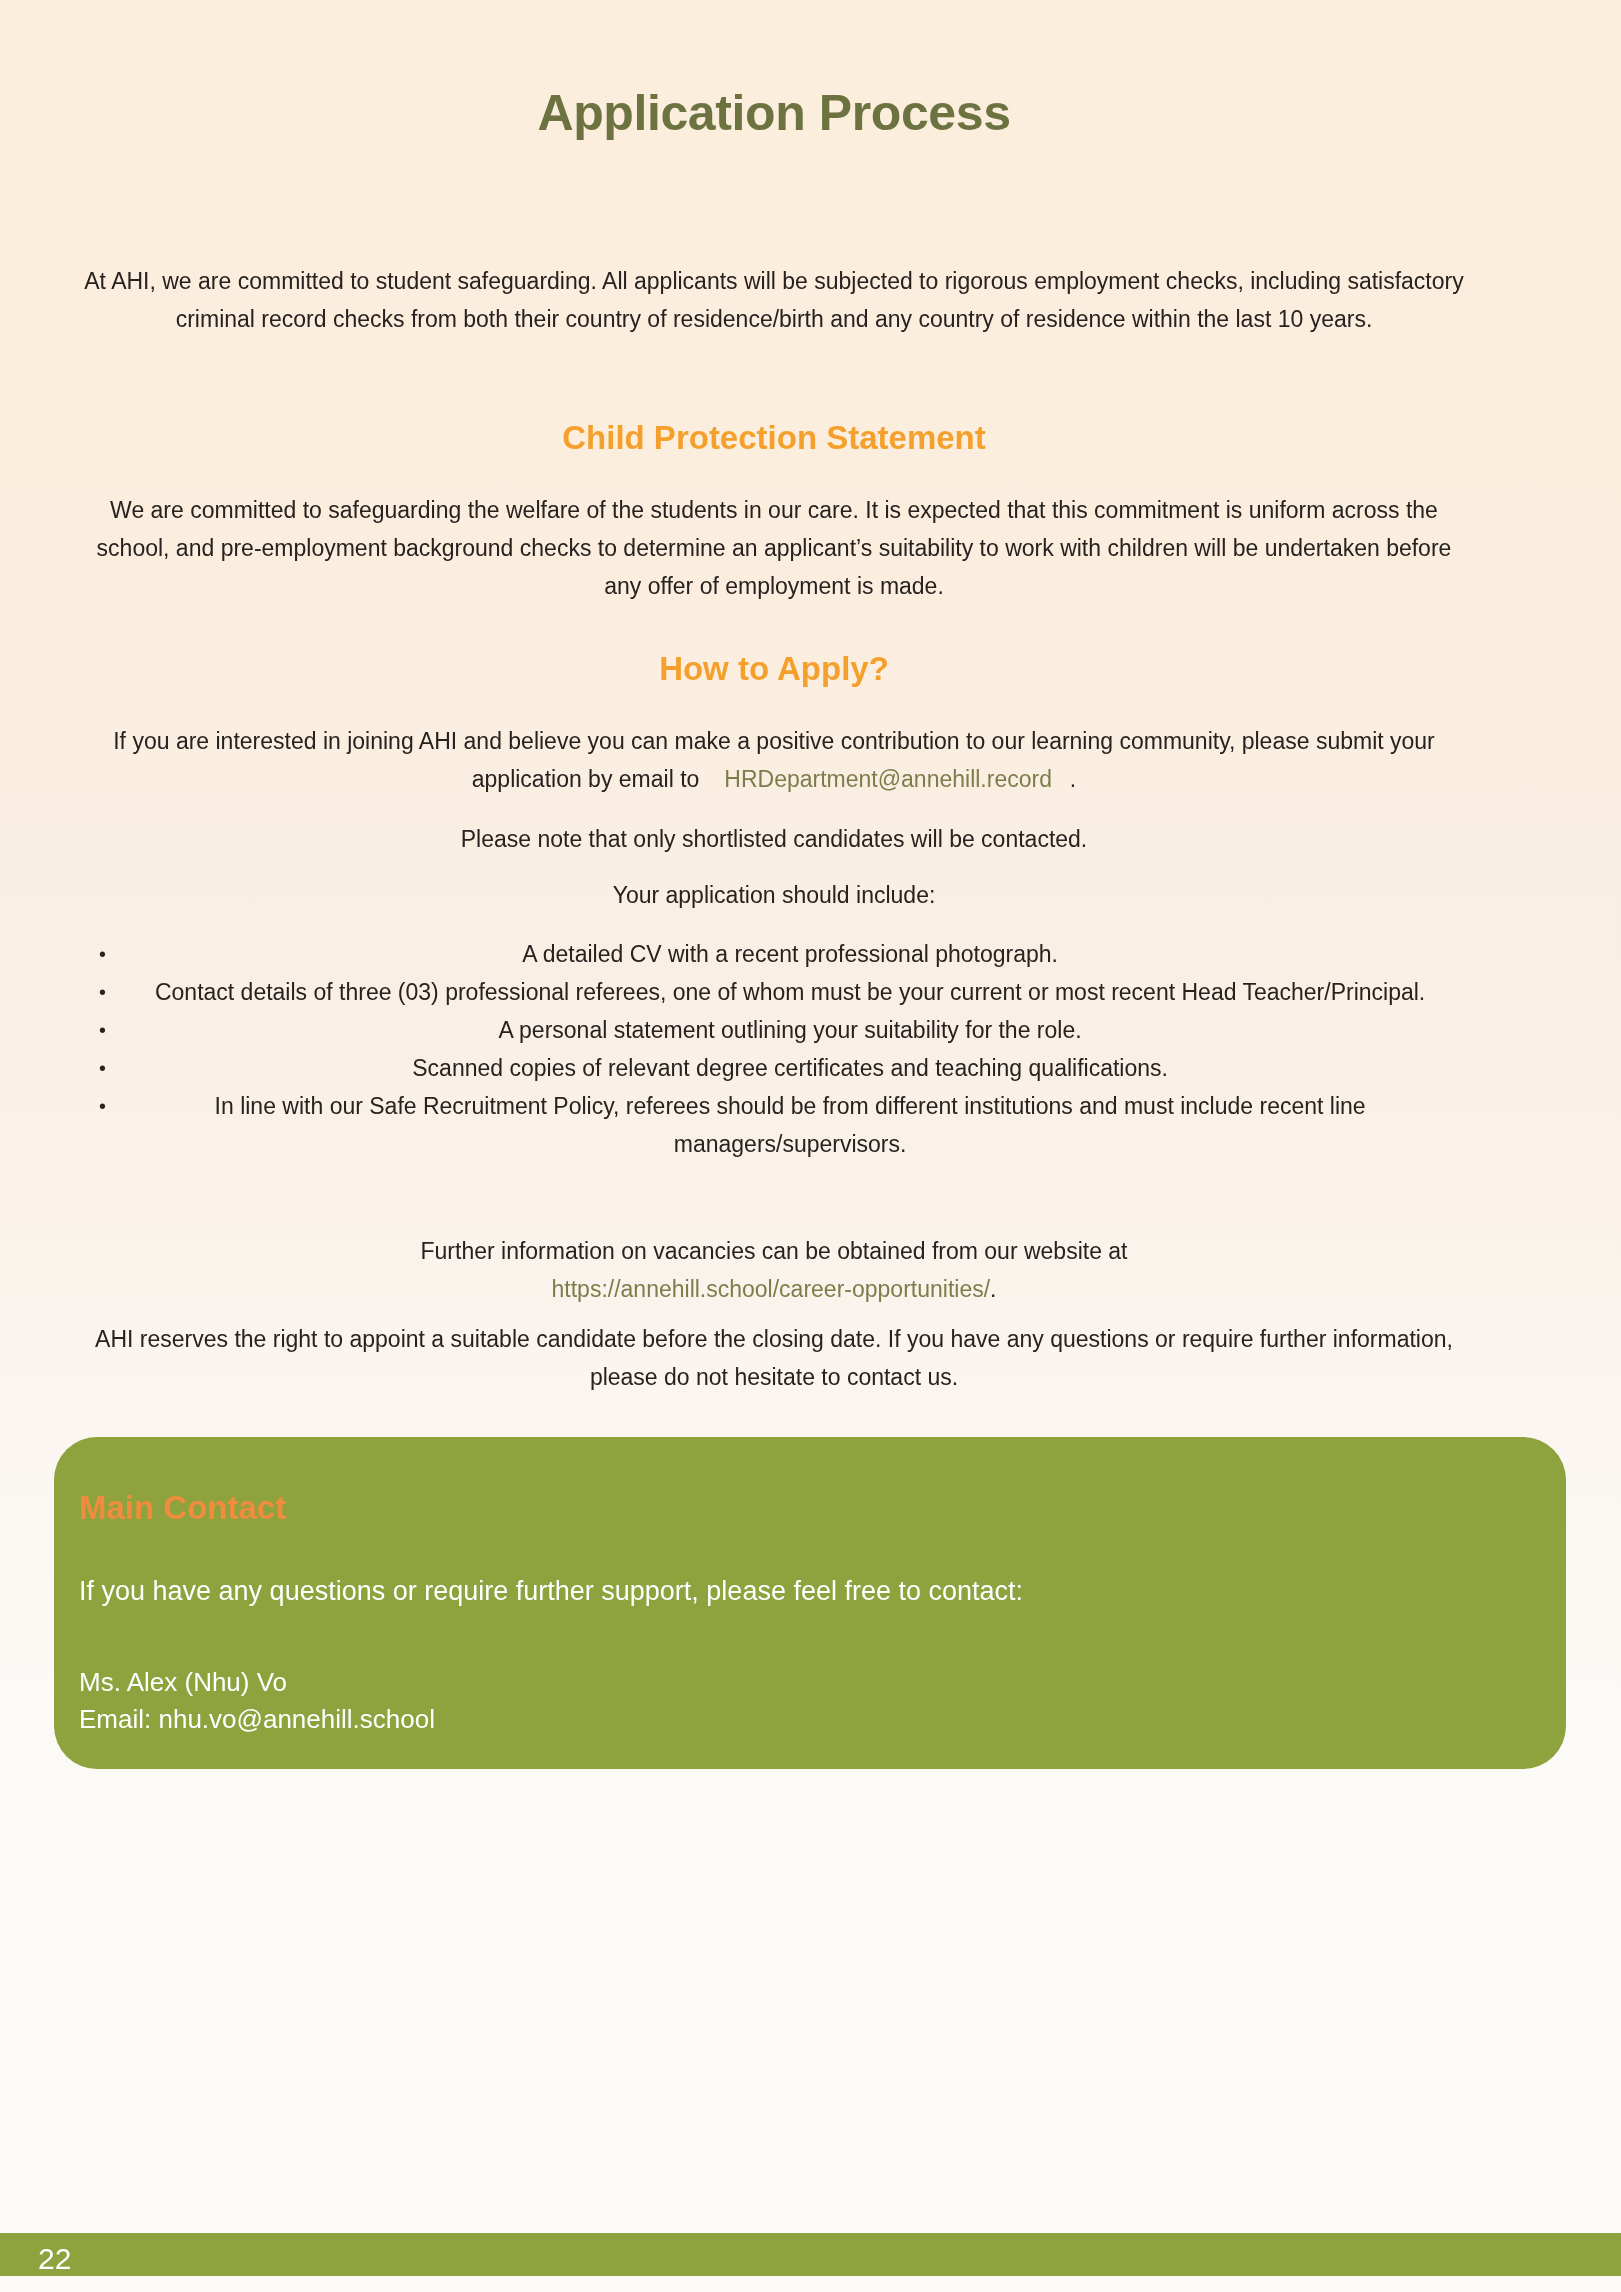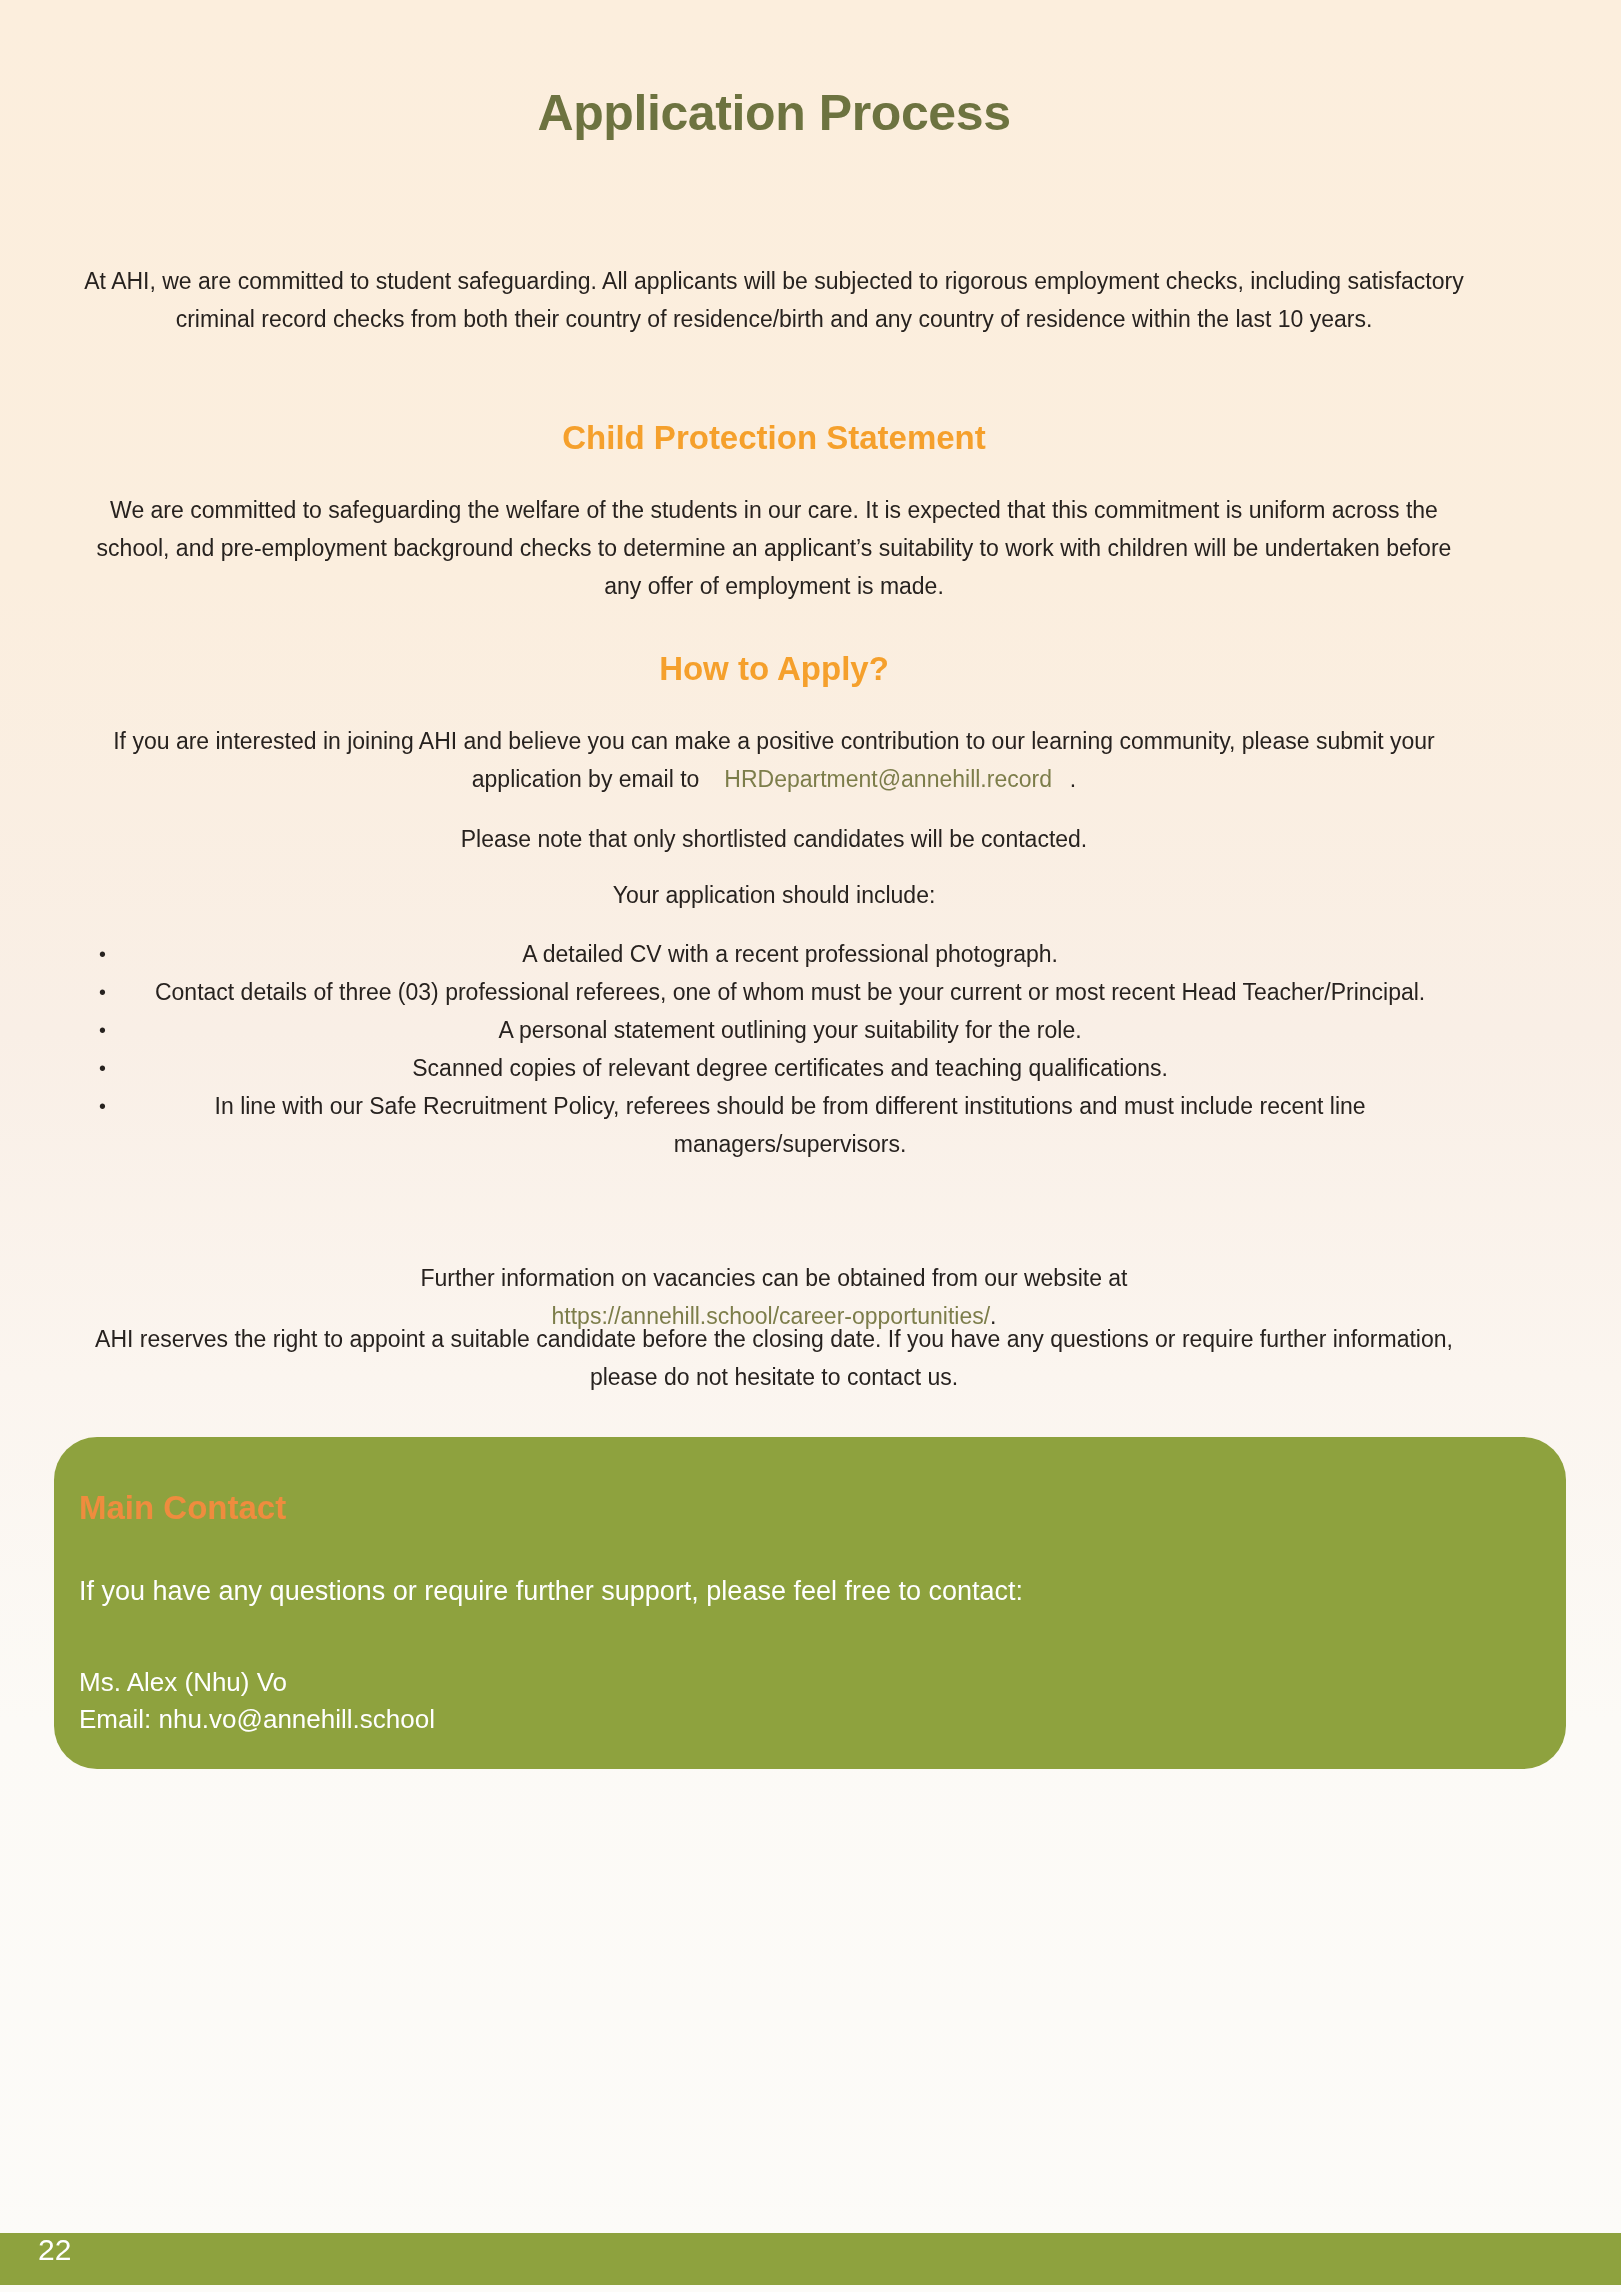--- a/index.html
+++ b/index.html
@@ -78,24 +78,24 @@
     font-size: 26px;
     line-height: 37px;
     color: var(--text-white, #ffffff);
   }
 
   .page-footer {
     position: absolute;
     left: 0;
     top: 2233px;
     width: 100%;
-    height: 52px;
+    height: 43px;
     background: var(--panel-green, #8ea23e);
     display: flex;
-    align-items: flex-start;
+    align-items: flex-end;
   }
   .page-number {
     margin-left: 38px;
     font-size: 30px;
     color: var(--text-white, #ffffff);
   }
 </style>
 </head>
 <body>
 
@@ -134,21 +134,21 @@
     <li>
       <span class="bullet-glyph">•</span>
       <span class="list-text">Scanned copies of relevant degree certificates and teaching qualifications.</span>
     </li>
     <li>
       <span class="bullet-glyph">•</span>
       <span class="list-text">In line with our Safe Recruitment Policy, referees should be from different institutions and must include recent line managers/supervisors.</span>
     </li>
   </ul>
 
-  <p class="body-text block" style="top:1259px">
+  <p class="body-text block" style="top:1232px">
     <span>Further information on vacancies can be obtained from our website at</span><br>
     <span class="inline-link">https://annehill.school/career-opportunities/</span><span>.</span>
   </p>
 
   <p class="body-text block" style="top:1320px">AHI reserves the right to appoint a suitable candidate before the closing date. If you have any questions or require further information, please do not hesitate to contact us.</p>
 
   <div class="contact-box">
     <h2 class="sec-heading">Main Contact</h2>
     <p class="contact-intro">If you have any questions or require further support, please feel free to contact:</p>
     <div class="contact-lines">

